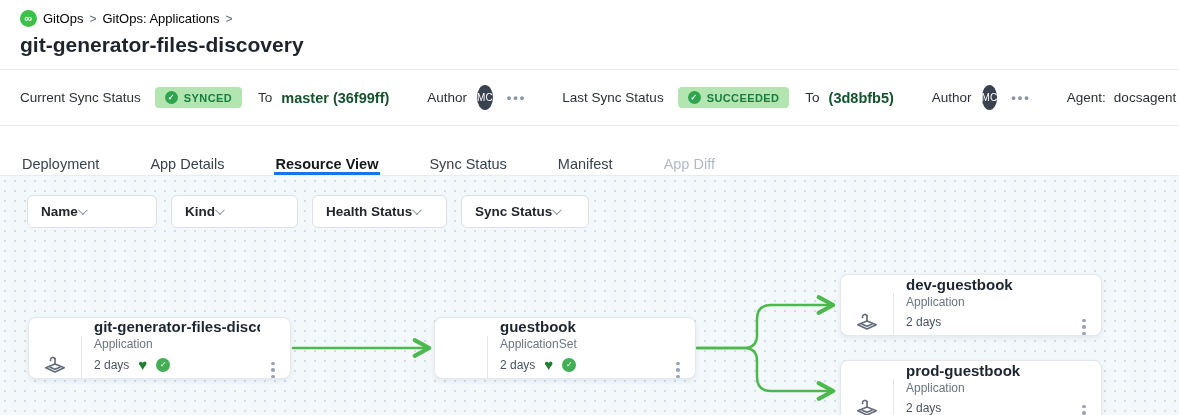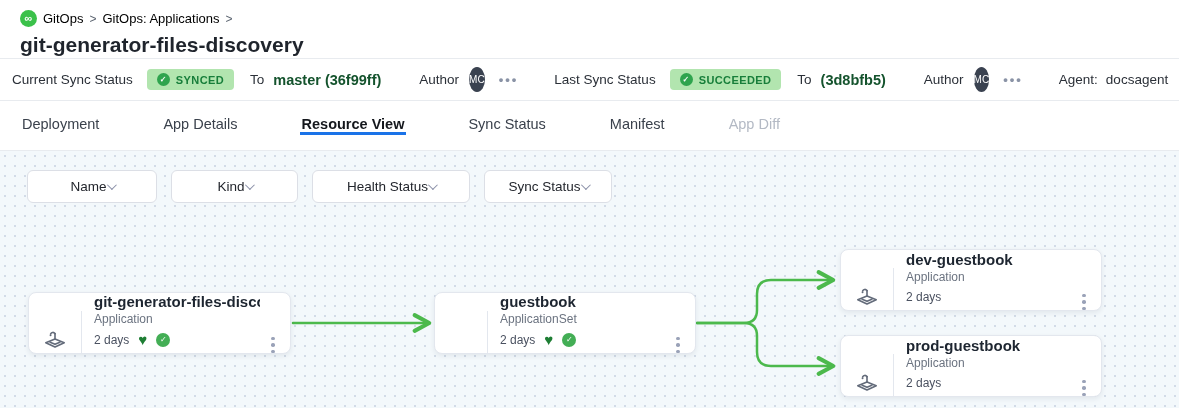--- a/index.html
+++ b/index.html
@@ -10,60 +10,60 @@
   .header { padding:10px 20px 0 20px; background:#fff; }
   .breadcrumb { display:flex; align-items:center; gap:6px; font-size:13px; }
   .bc-logo { width:17px; height:17px; border-radius:50%; background:#3bc14a; color:#fff;
              display:flex; align-items:center; justify-content:center;
              font-size:11px; font-weight:bold; line-height:1; }
   .bc-link { color:#000000; cursor:pointer; }
   .bc-sep { color:#5b6470; font-size:12px; }
   .page-title { margin-top:6px; font-size:21px; font-weight:bold; color:#1f242c; }
 
   
-  .statusbar { margin-top:1px; height:43px; display:flex; align-items:center;
-               padding:0 12px; border-top:1px solid #e8ebef; border-bottom:1px solid #e8ebef;
+  .statusbar { margin-top:12px; height:57px; display:flex; align-items:center;
+               padding:0 20px; border-top:1px solid #e8ebef; border-bottom:1px solid #e8ebef;
                font-size:13.5px; color:#2b3038; white-space:nowrap; }
   .sb-label { color:#2b3038; }
   .pill { display:inline-flex; align-items:center; gap:6px; background:#b2e5af;
           color:#177e3a; font-size:11px; font-weight:bold; letter-spacing:.4px;
           padding:4px 10px; border-radius:4px; margin-left:14px; }
   .pill-check { width:13px; height:13px; border-radius:50%; background:#2fa44e; color:#fff;
                 display:flex; align-items:center; justify-content:center; font-size:8px; }
   .sb-to { margin-left:16px; }
   .sb-rev { margin-left:9px; color:#14532d; font-weight:bold; font-size:14.5px; cursor:pointer; }
   .sb-author { margin-left:38px; }
   .avatar { margin-left:10px; width:25px; height:25px; border-radius:50%; background:#3a4250;
             color:#fff; font-size:10px; font-weight:normal; display:inline-flex;
             align-items:center; justify-content:center; }
   .dots { margin-left:14px; color:#8a93a6; font-weight:bold; letter-spacing:2px;
           font-size:13px; cursor:pointer; }
   .sb-divider { width:1px; height:22px; background:#e0e4ea; margin:0 18px; }
   .sb-agent-label { }
   .sb-agent-value { margin-left:8px; }
 
   
-  .tabs { display:flex; align-items:center; gap:60px; padding:0 20px; height:50px;
+  .tabs { display:flex; align-items:flex-end; gap:47px; padding:0 20px; height:50px;
           border-bottom:1px solid #e8ebef; background:#fff; }
   .tab { display:flex; align-items:center; font-size:14.5px; color:#3a414c;
          border-bottom:3px solid transparent; padding:0 2px; cursor:pointer; }
   .tab.active { font-weight:bold; color:#14171c; border-bottom-color:#1a73e8; }
   .tab.disabled { color:#b3b9c4; }
 
   
   .canvas { position:relative; width:1179px; height:257px; background:#f3f8fb;
             background-image:radial-gradient(#d2dbe7 1px, transparent 1.3px);
             background-size:10px 10px; }
   .filters { position:absolute; top:19px; left:27px; display:flex; gap:14px; }
   .filter-btn { height:33px; background:#fff; border:1px solid #dcdfe6; border-radius:6px;
-                display:flex; align-items:center; justify-content:center;
-                padding:0 13px; font-size:13.5px; font-weight:normal; color:#23262d; cursor:pointer; }
+                display:flex; align-items:center; justify-content:flex-start;
+                padding:0 13px; font-size:13.5px; font-weight:bold; color:#23262d; cursor:pointer; }
   .filter-btn:nth-child(1){ width:130px; }
   .filter-btn:nth-child(2){ width:127px; }
-  .filter-btn:nth-child(3){ width:158px; }
+  .filter-btn:nth-child(3){ width:135px; }
   .filter-btn:nth-child(4){ width:128px; }
   .chev { width:7px; height:7px; border-right:1.6px solid #8b90a8; border-bottom:1.6px solid #8b90a8;
           transform:rotate(45deg) translateY(-2px); }
 
   .edges { position:absolute; left:0; top:0; pointer-events:none; }
 
   .node { position:absolute; width:263px; height:62px; background:#fff;
           border:1px solid #e3e7ee; border-radius:8px;
           box-shadow:0 2px 5px rgba(30,40,60,.08); display:flex; align-items:flex-end;
           cursor:pointer; }

